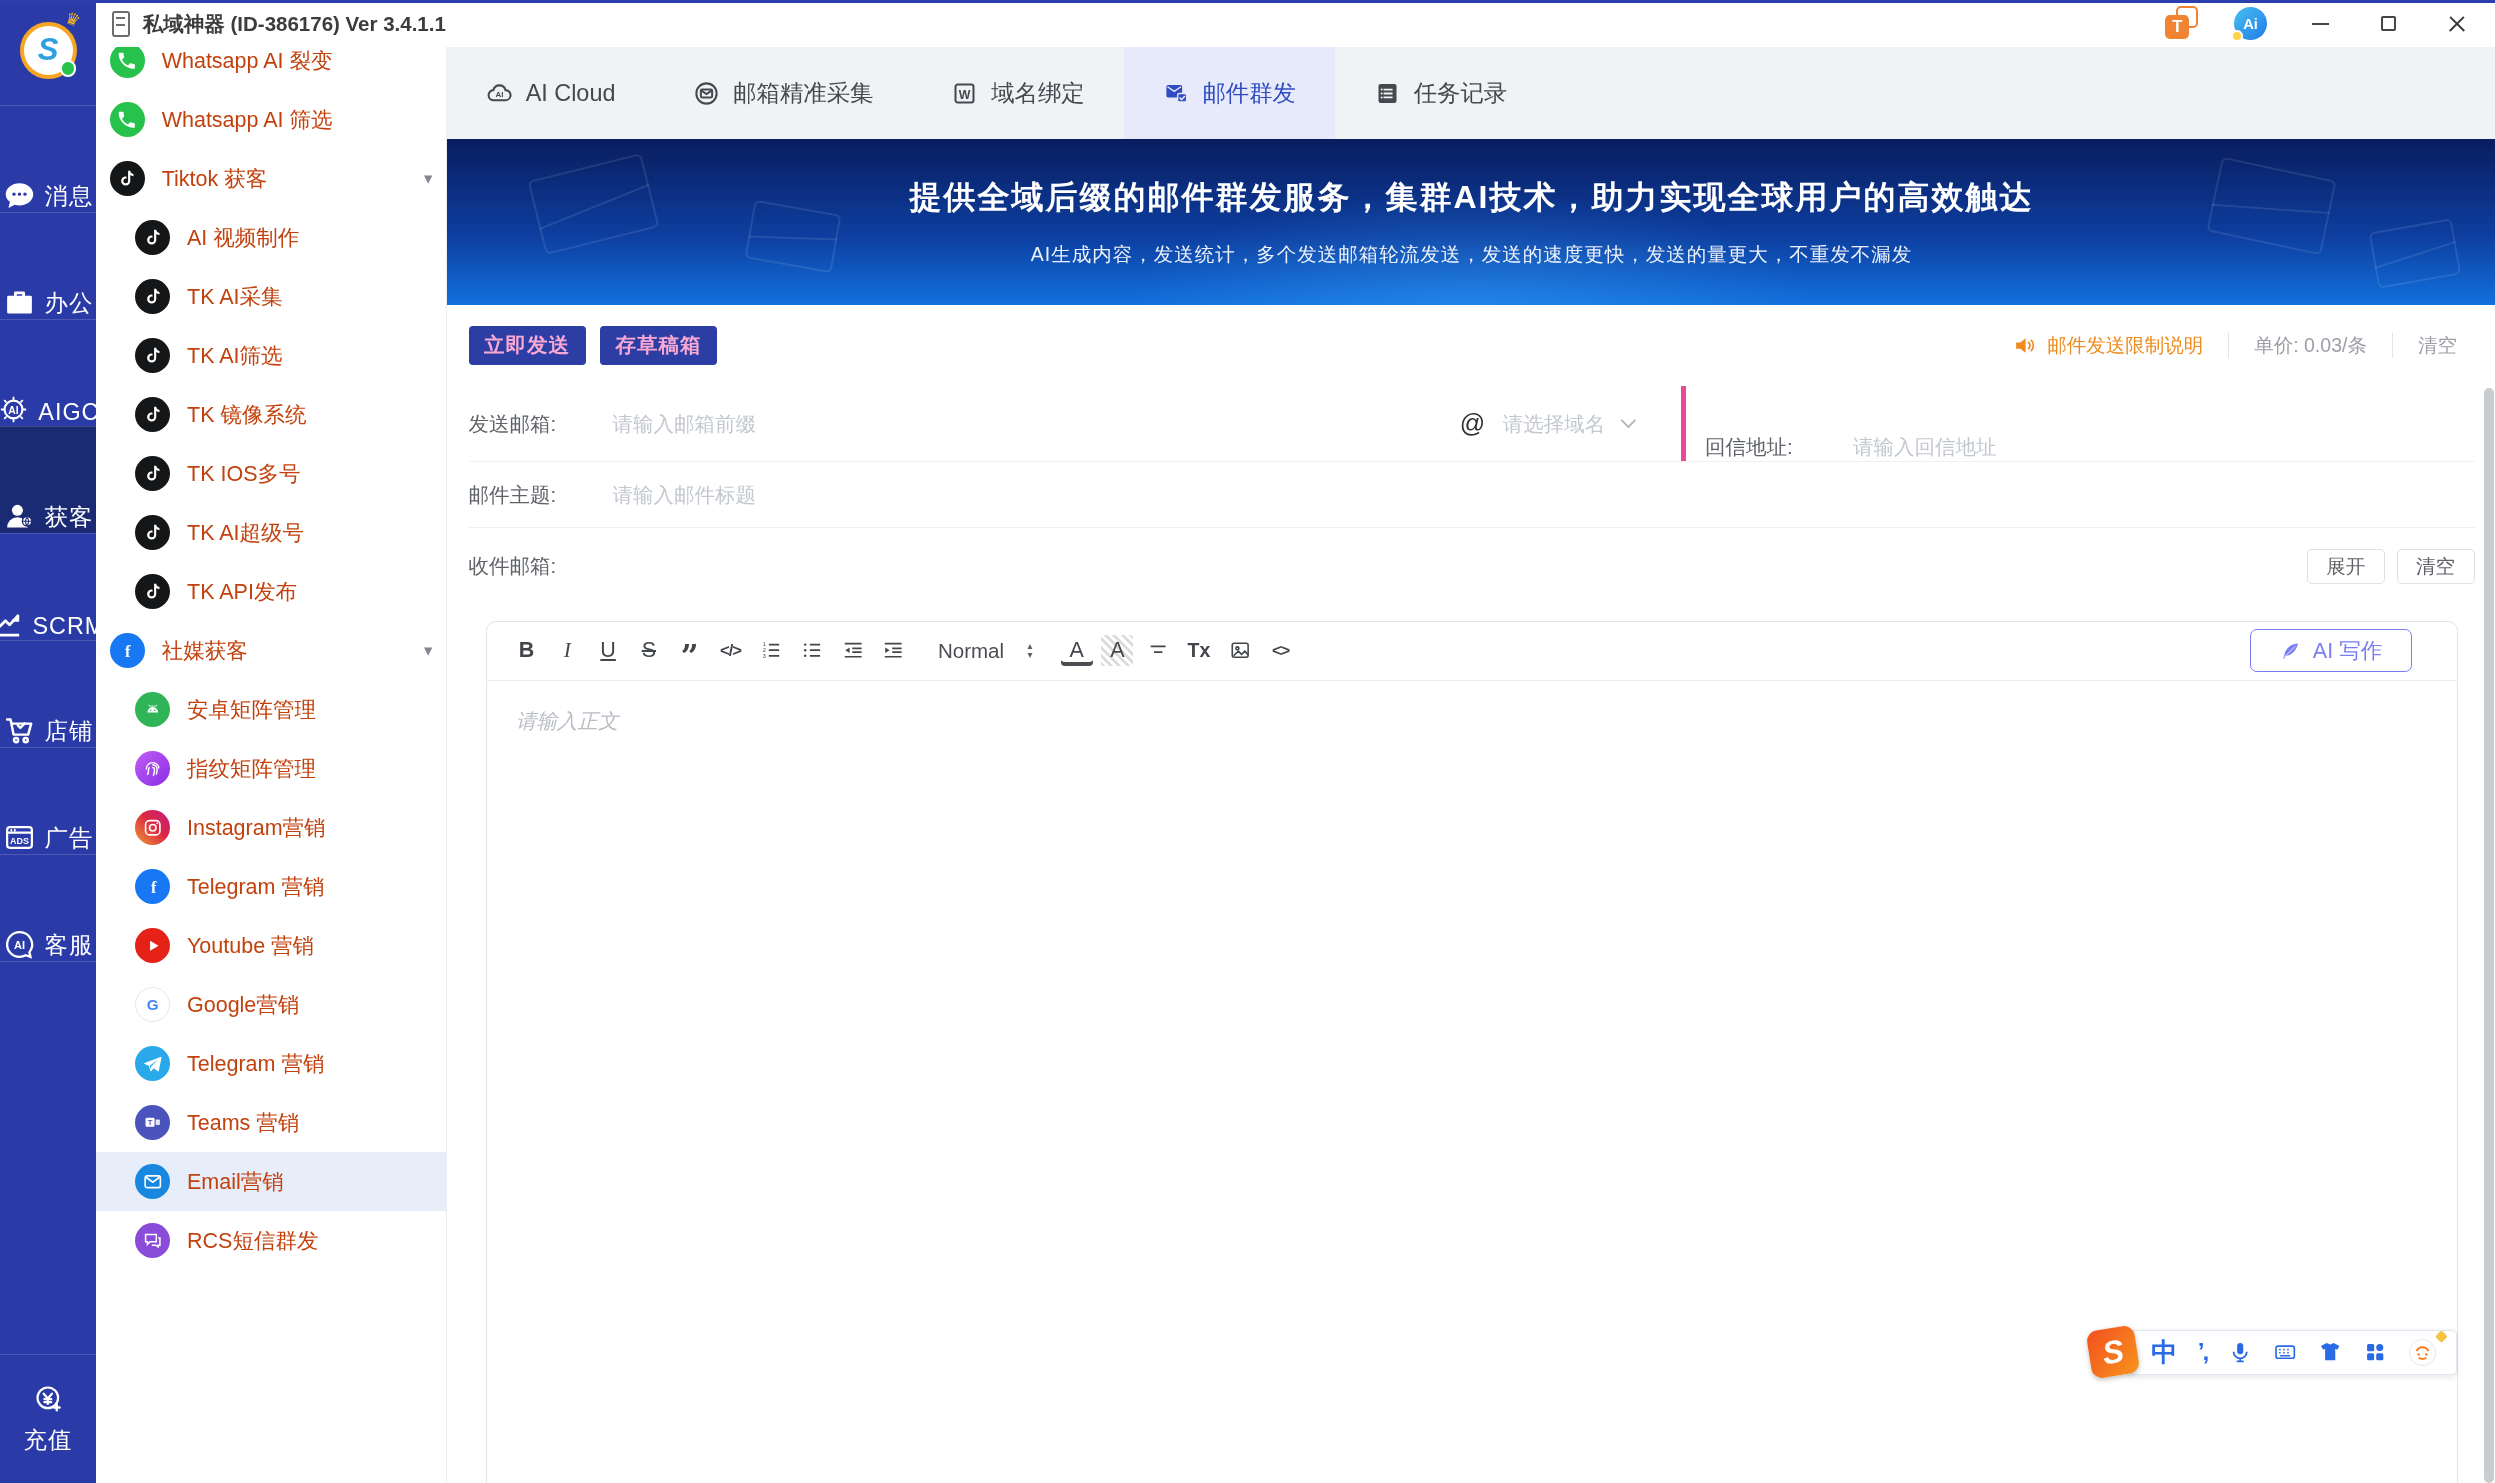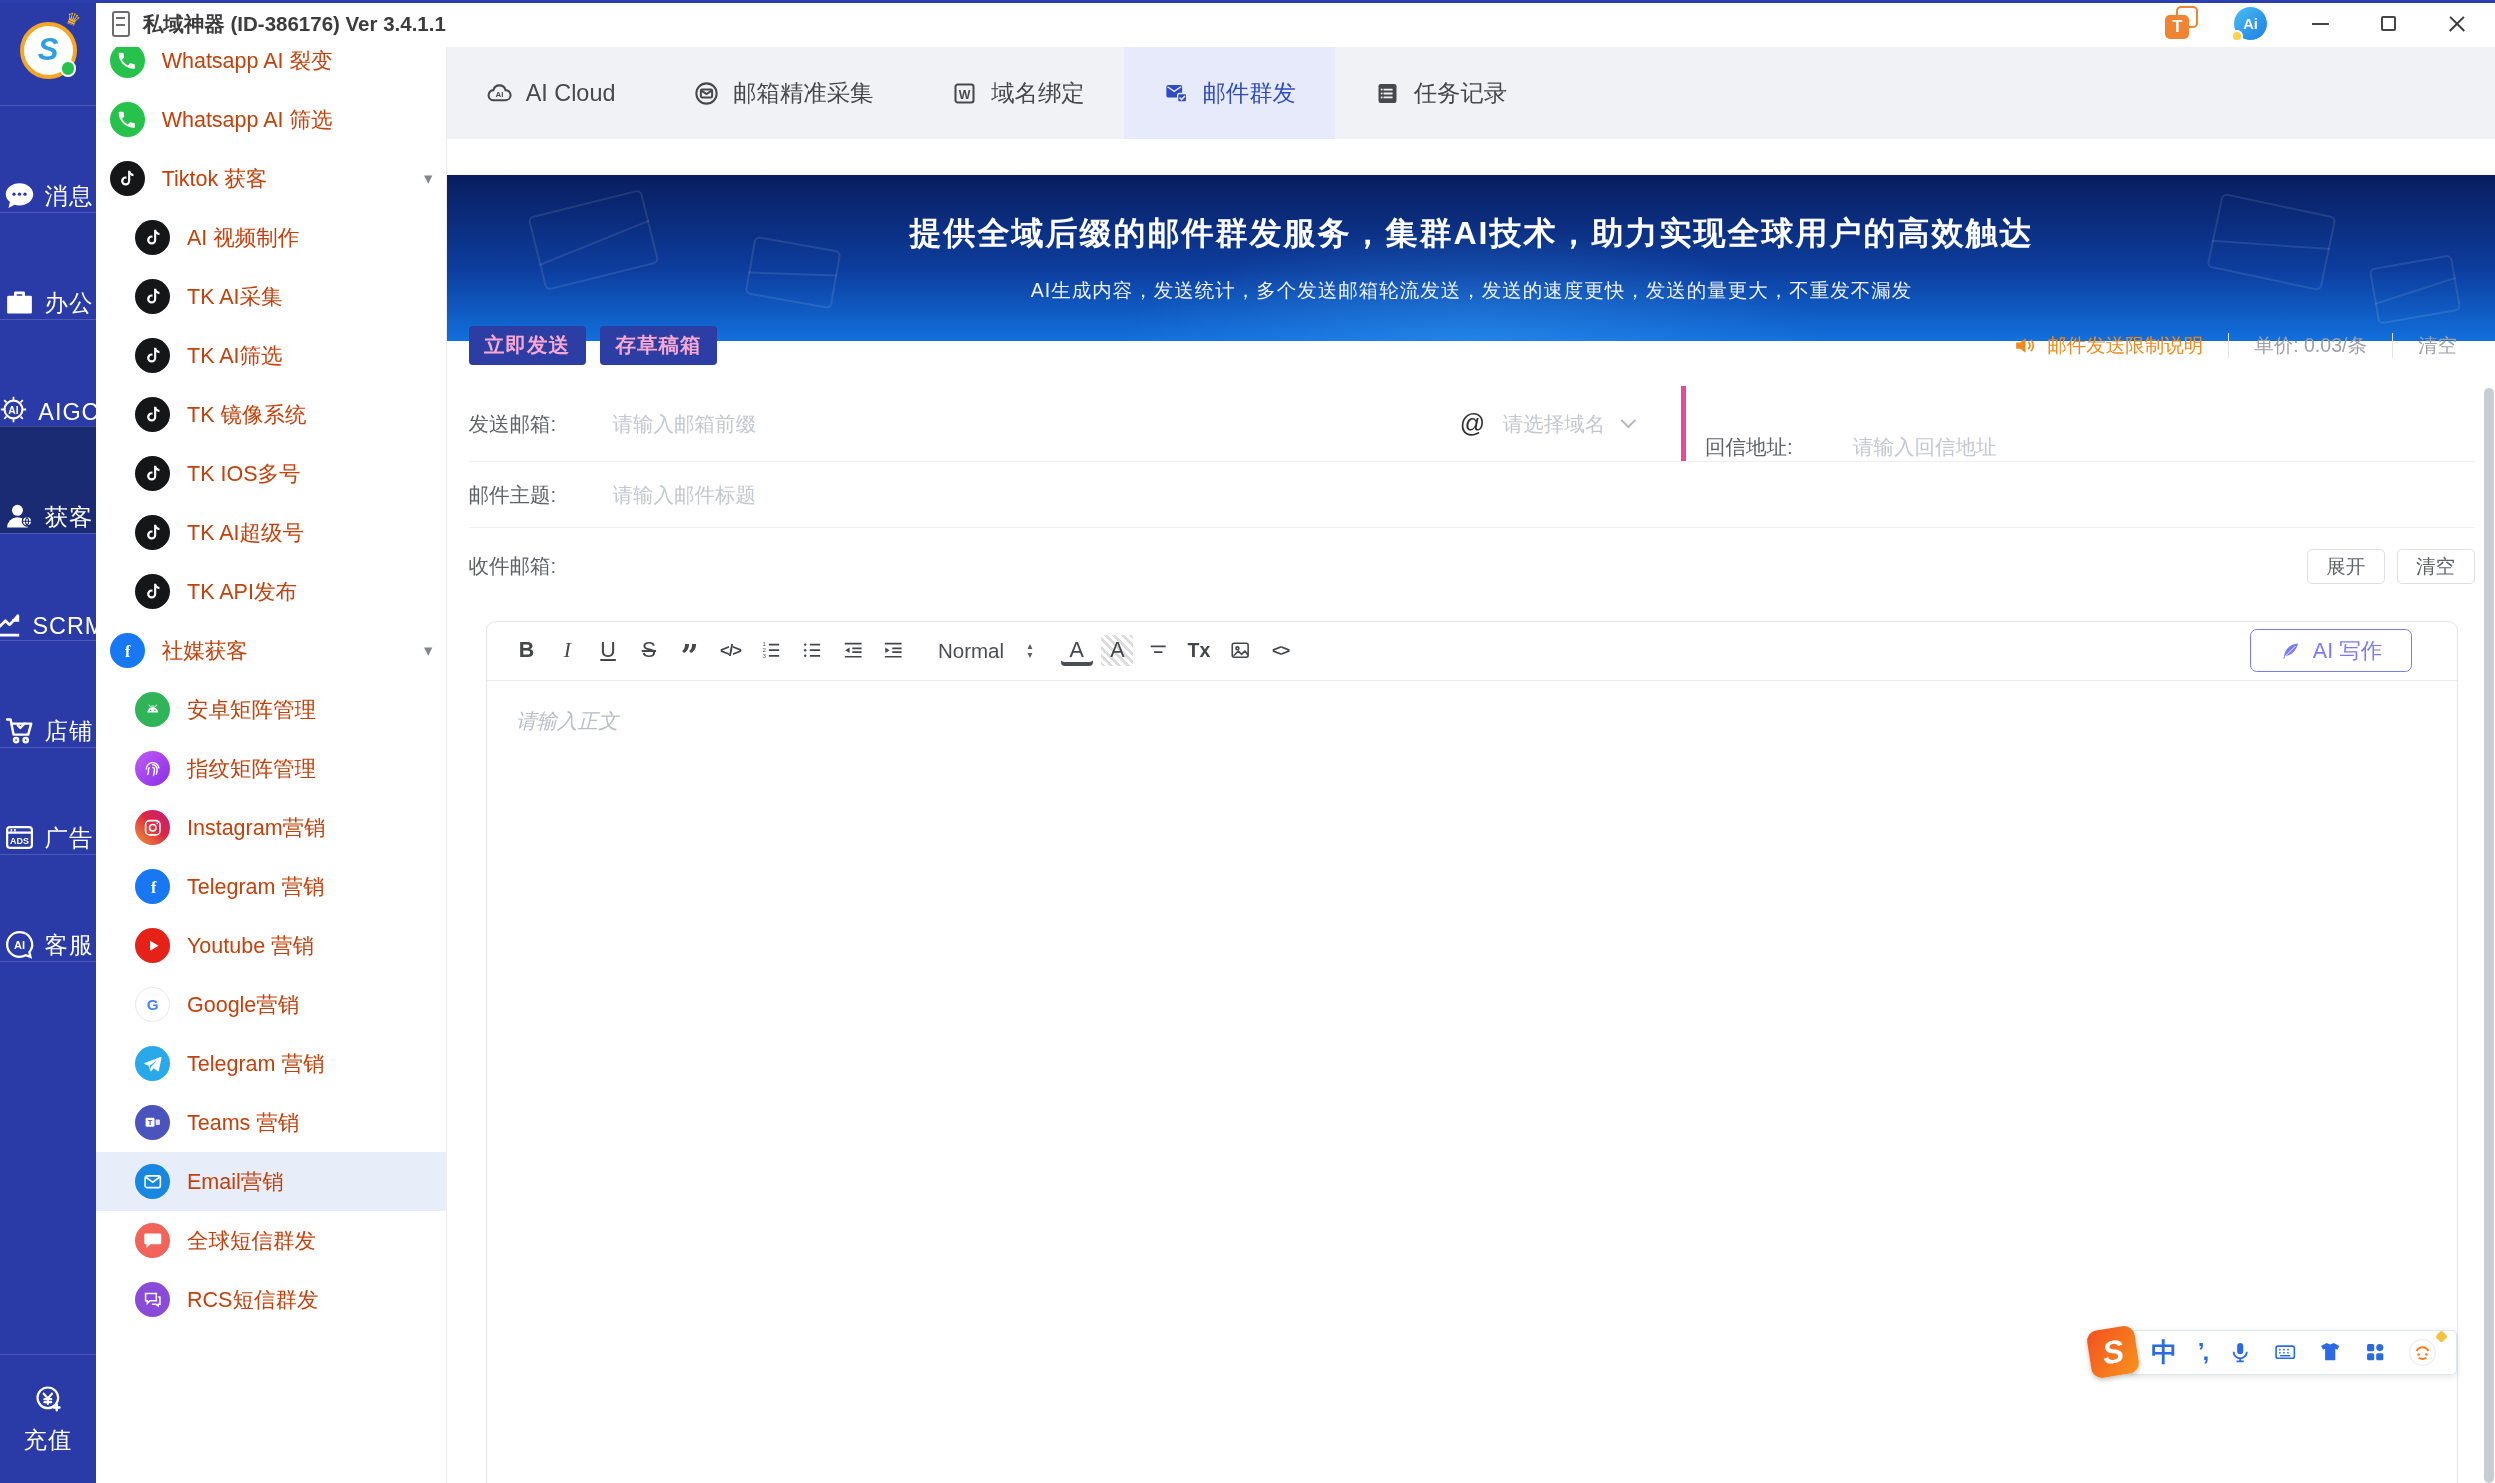--- a/index.html
+++ b/index.html
@@ -70,21 +70,21 @@
   .ic-sms{background:#f2645a;}
   .ic-rcs{background:#8a4bd8;}
 
   
   .main{position:absolute;left:447px;top:47px;right:0;bottom:0;background:#fff;}
   .tabbar{position:absolute;top:0;left:0;right:0;height:92px;background:#f1f2f6;display:flex;align-items:stretch;}
   .tab{display:flex;align-items:center;gap:12.7px;padding:0 39px;font-size:23.4px;color:#45484d;cursor:pointer;}
   .tab .t-icn svg{width:27px;height:27px;display:block;}
   .tab.selected{background:#e7eafb;color:#2f4dc0;}
 
-  .banner{position:absolute;top:92px;left:0;right:0;height:166px;display:flex;flex-direction:column;align-items:center;justify-content:center;gap:20.5px;overflow:hidden;background:linear-gradient(180deg,#091d5e 0%,#0d3e9f 58%,#1270dd 100%);margin-top:36px;}
+  .banner{position:absolute;top:92px;left:0;right:0;height:166px;display:flex;flex-direction:column;align-items:center;justify-content:center;gap:20.5px;overflow:hidden;background:linear-gradient(180deg,#091d5e 0%,#0d3e9f 58%,#1270dd 100%);}
   .banner::after{content:"";position:absolute;left:30%;top:20%;width:40%;height:160%;background:radial-gradient(ellipse at center,rgba(64,170,255,.35),rgba(0,0,0,0) 60%);}
   .banner-title{font-size:32px;font-weight:bold;color:#fff;letter-spacing:2px;z-index:2;}
   .banner-sub{font-size:19.5px;color:rgba(255,255,255,.93);letter-spacing:1px;z-index:2;}
   .env{position:absolute;border:2.9px solid rgba(255,255,255,.10);border-radius:5.9px;}
   .env::before{content:"";position:absolute;left:-2px;top:-2px;right:-2px;height:55%;border-bottom:2.9px solid rgba(255,255,255,.10);transform:skewY(-8deg);}
   .env:nth-of-type(1){left:88px;top:27px;width:117px;height:76px;transform:rotate(-14deg);}
   .env:nth-of-type(2){left:302px;top:68px;width:88px;height:59px;transform:rotate(10deg);}
   .env:nth-of-type(3){right:166px;top:29px;width:117px;height:76px;transform:rotate(12deg);}
   .env:nth-of-type(4){right:39px;top:86px;width:84px;height:57px;transform:rotate(-10deg);}
 
@@ -445,29 +445,20 @@
 
         </div>
         <div class="side-item child selected">
           <span class="s-icn ic-email">
             <svg viewBox="0 0 24 24" fill="none" stroke="currentColor" stroke-width="1.8">
               <rect x="3.5" y="5.5" width="17" height="13" rx="2"></rect>
               <path d="m4.5 7 7.5 5.5L19.5 7"></path>
             </svg>
           </span>
           <span class="s-lbl">Email营销</span>
-
-        </div>
-        <div class="side-item child">
-          <span class="s-icn ic-sms">
-            <svg viewBox="0 0 24 24">
-              <path fill="currentColor" d="M4 4h16a1.5 1.5 0 0 1 1.5 1.5v9A1.5 1.5 0 0 1 20 16H9.5L5 20v-4H4a1.5 1.5 0 0 1-1.5-1.5v-9A1.5 1.5 0 0 1 4 4z"></path>
-            </svg>
-          </span>
-          <span class="s-lbl">全球短信群发</span>
 
         </div>
         <div class="side-item child">
           <span class="s-icn ic-rcs">
             <svg viewBox="0 0 24 24" fill="none" stroke="currentColor" stroke-width="1.7">
               <path d="M4 5h12v8H9l-3 3v-3H4z"></path>
               <path d="M18 9h2v8h-2v2l-2.5-2H11"></path>
             </svg>
           </span>
           <span class="s-lbl">RCS短信群发</span>

